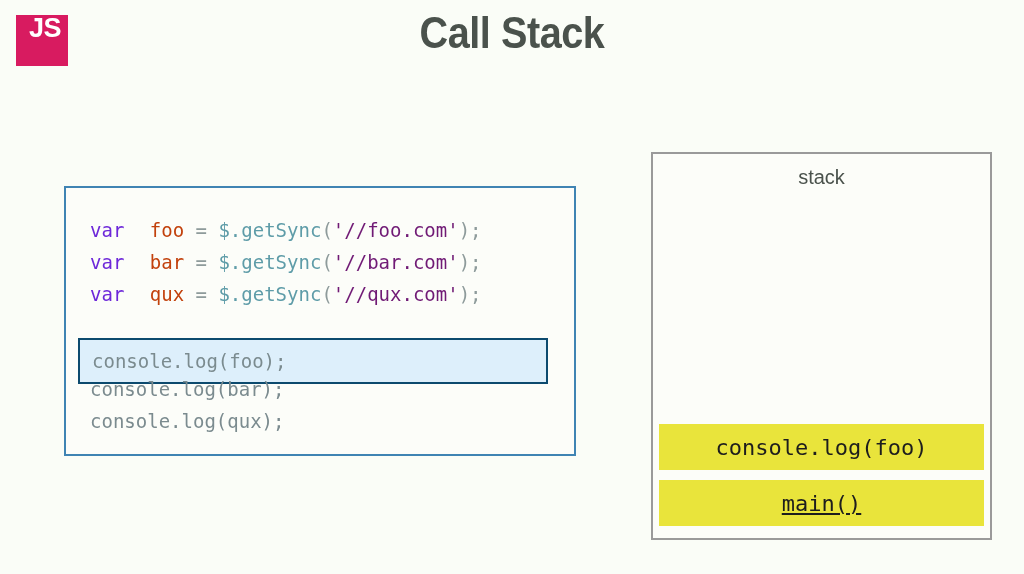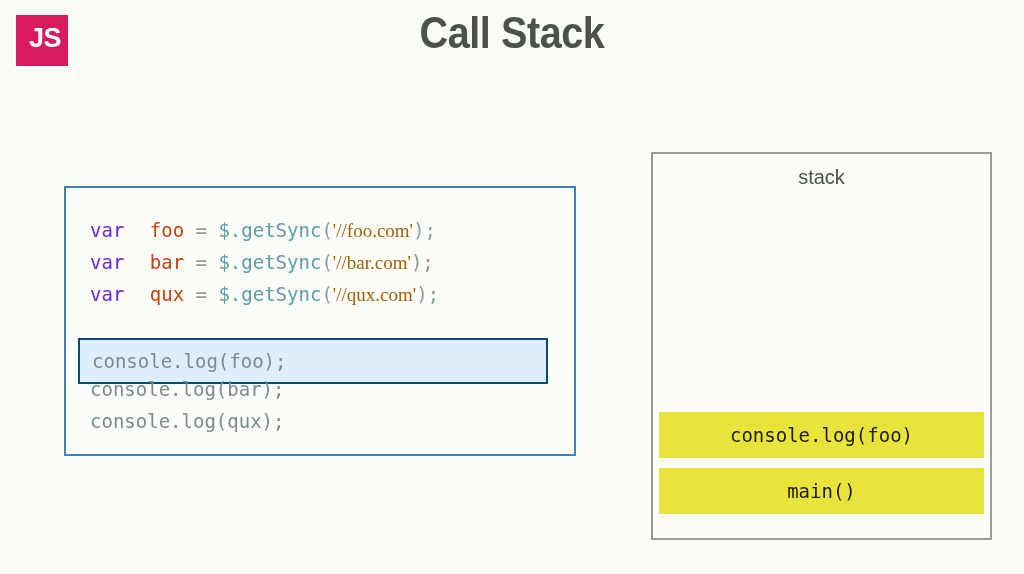--- a/index.html
+++ b/index.html
@@ -22,21 +22,21 @@
     top: 15px;
     width: 52px;
     height: 51px;
     background: #d81b60;
     color: #ffffff;
     font-family: "Liberation Sans", sans-serif;
     font-weight: bold;
     font-size: 27px;
     letter-spacing: -0.5px;
     display: flex;
-    align-items: center;
+    align-items: flex-start;
     justify-content: flex-end;
     box-sizing: border-box;
     padding: 0 7px 5px 0;
     line-height: 1;
   }
 
   
   #page-title {
     position: absolute;
     left: 0;
@@ -83,21 +83,21 @@
     width: 470px;
     box-sizing: border-box;
     padding: 5px 0 5px 12px;
     background: #ddeffb;
     border: 2px solid #0c4a6e;
   }
   .tok-kw   { color: #6d28d9; }
   .tok-var  { color: #c2410c; margin-left: 14px; }
   .tok-op   { color: #8e9b9b; }
   .tok-fn   { color: #5e9ca8; }
-  .tok-str  { color: #a16207; font-family: Liberation Serif, serif; }
+  .tok-str  { color: #701a75; }
   .tok-punc { color: #8e9b9b; }
   .tok-plain{ color: #7b8b8f; }
 
   
   #stack-panel {
     position: absolute;
     left: 651px;
     top: 152px;
     width: 341px;
     height: 388px;
@@ -122,24 +122,24 @@
     width: 100%;
   }
   .stack-frame {
     margin: 0 6px 10px 6px;
     height: 46px;
     background: #e9e43b;
     display: flex;
     align-items: center;
     justify-content: center;
     font-family: "DejaVu Sans Mono", "Liberation Mono", monospace;
-    font-size: 19px;
+    font-size: 22px;
     color: #1d1d1d;
   }
-  .stack-frame:last-child { margin-bottom: 16px; }
+  .stack-frame:last-child { margin-bottom: 4px; text-decoration: underline; }
 </style>
 </head>
 <body>
 
 <div id="js-logo">
   <span>JS</span>
 </div>
 
 <div id="page-title">Call Stack</div>
 

